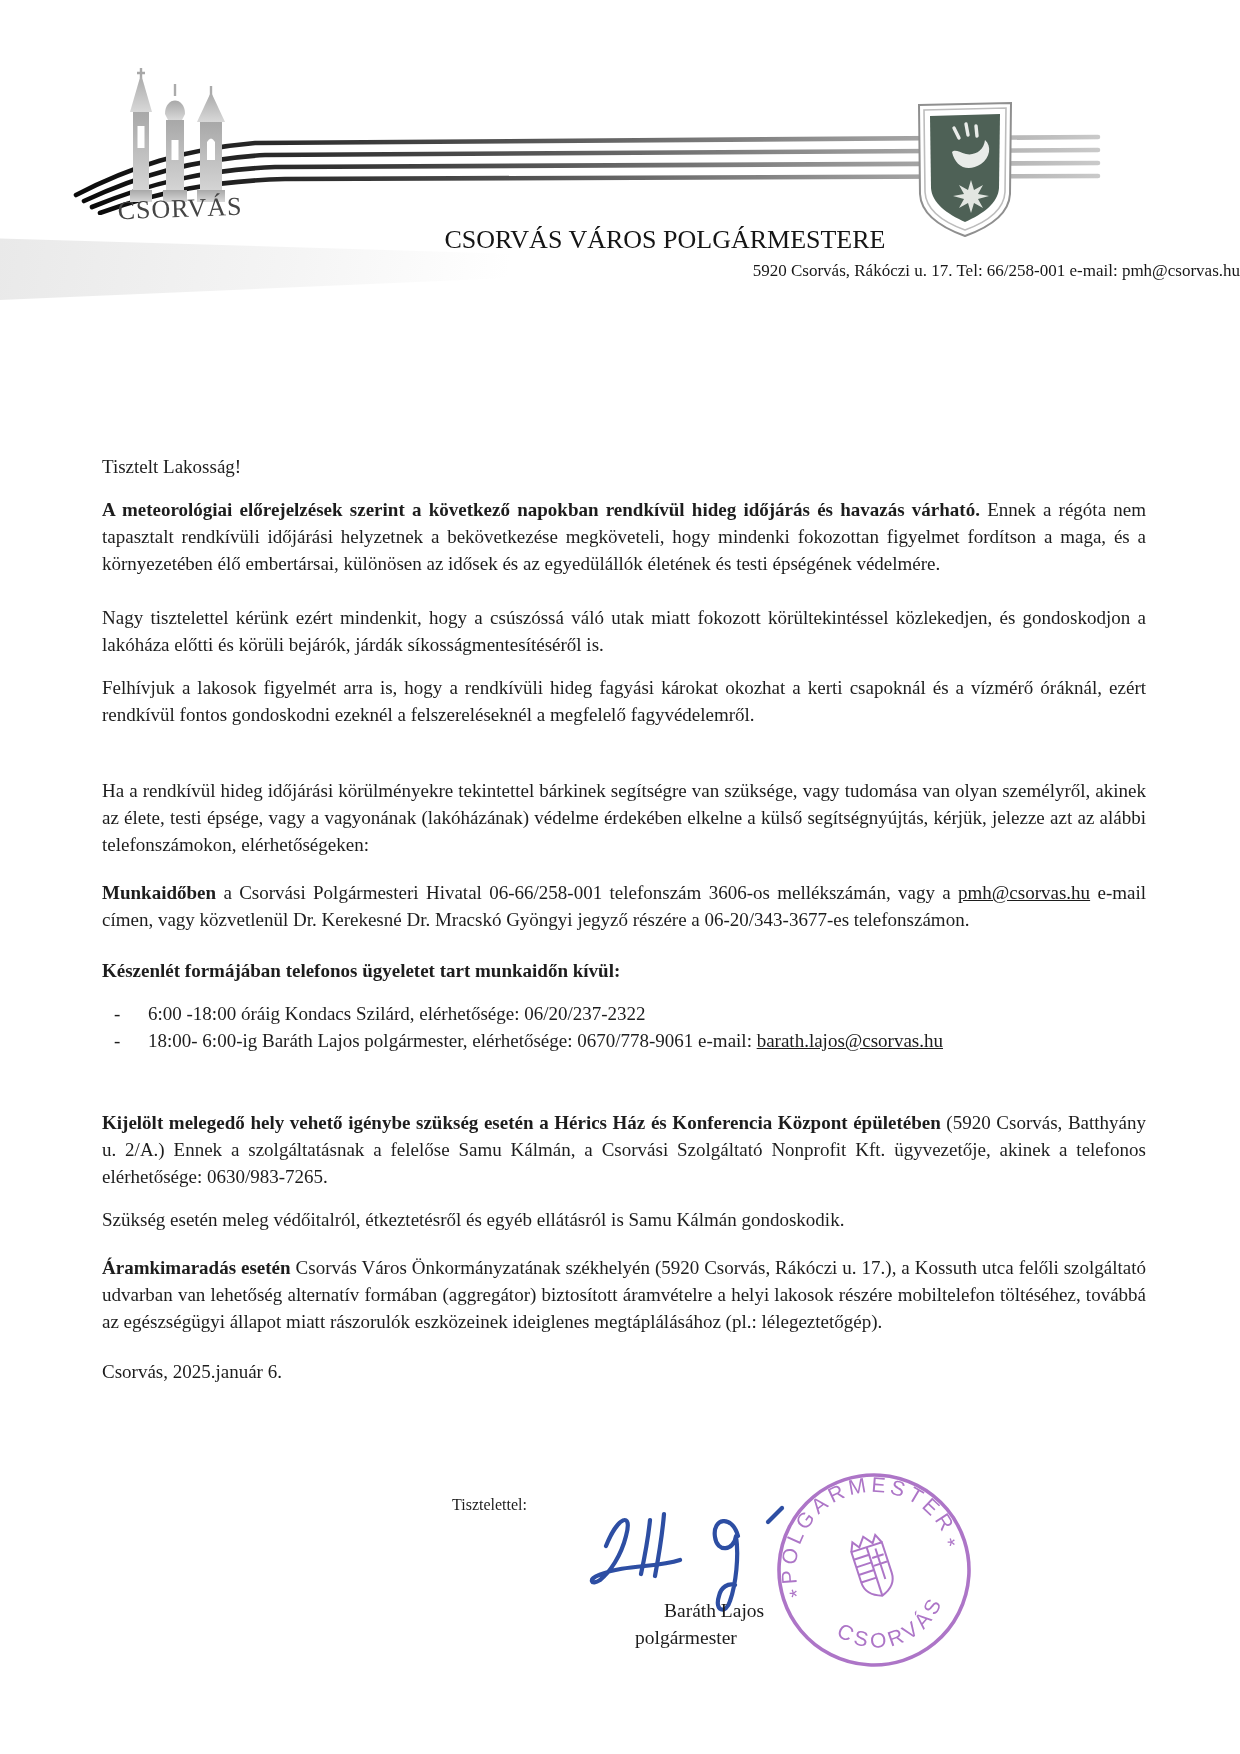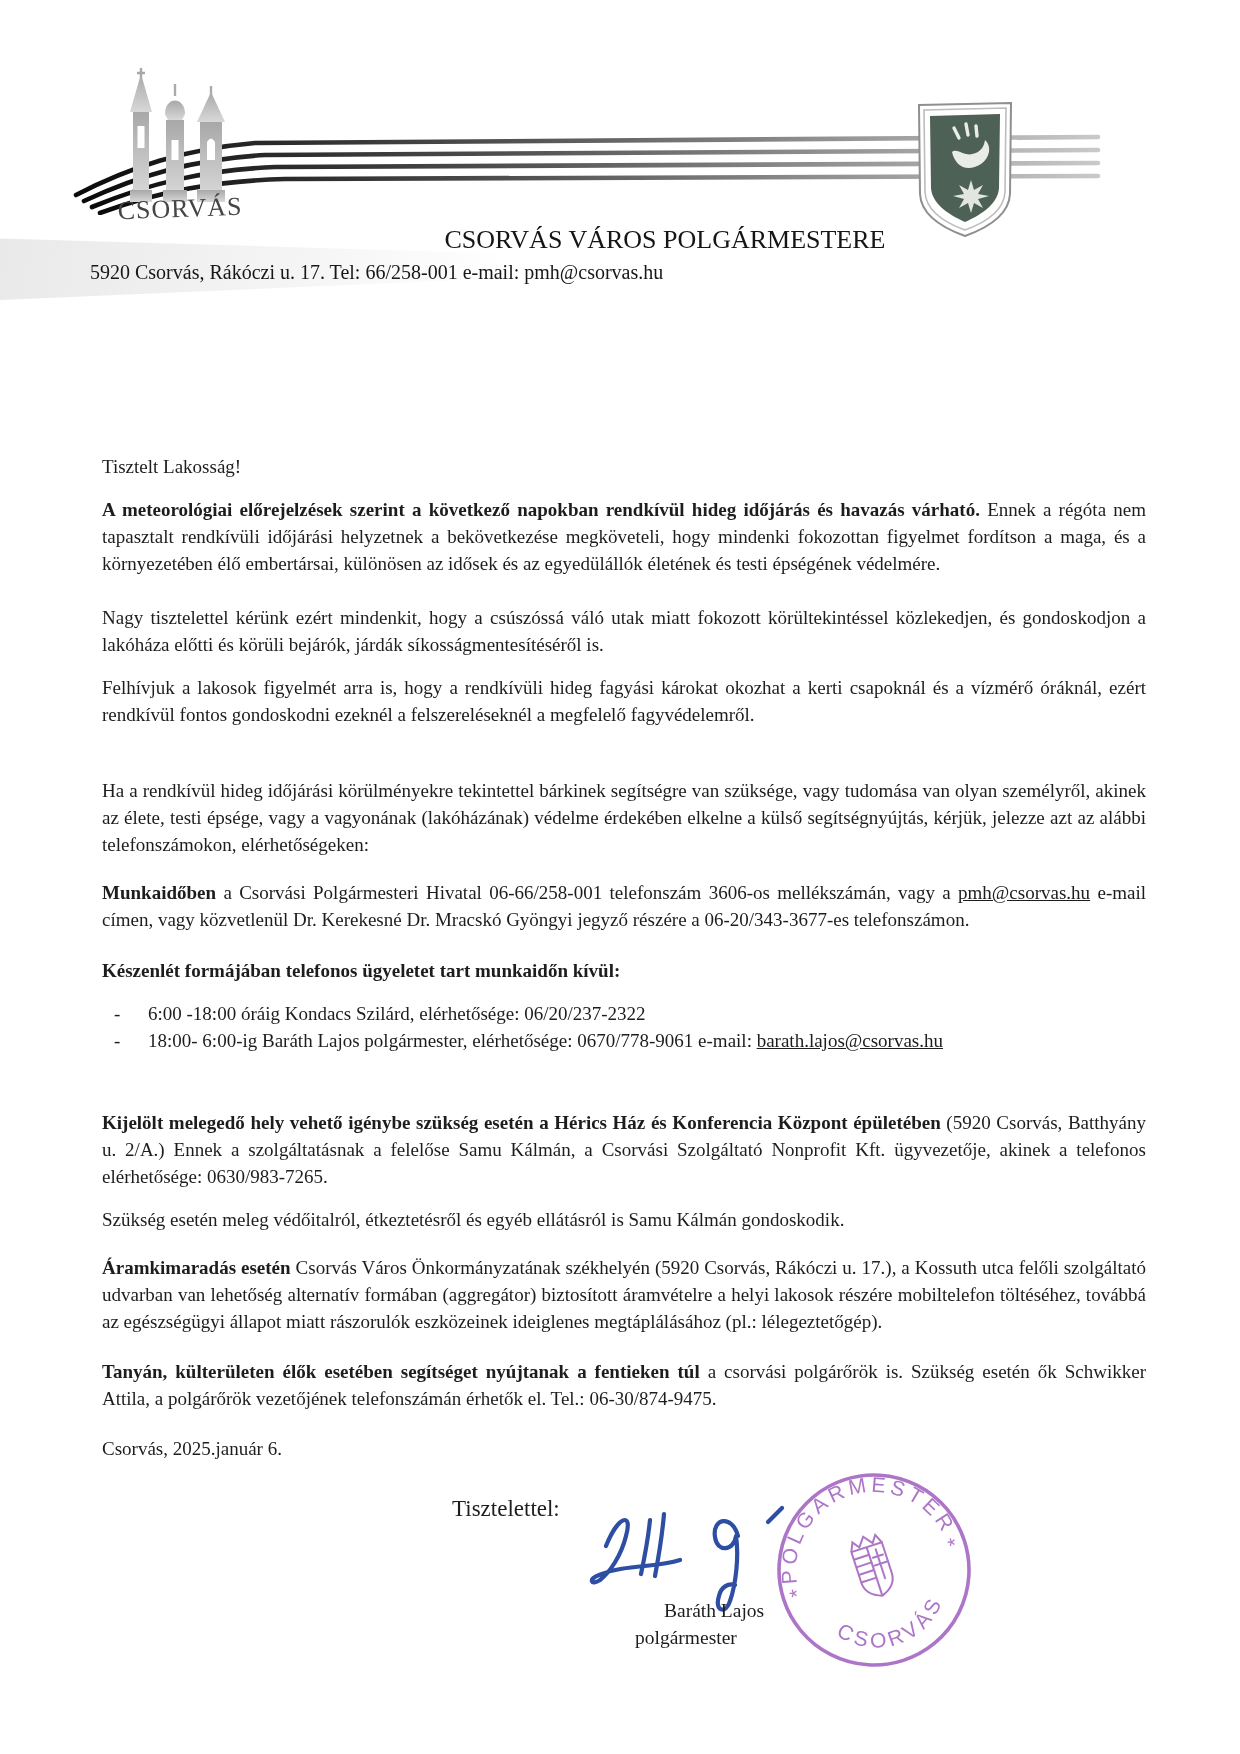--- a/index.html
+++ b/index.html
@@ -20,22 +20,22 @@
   .logo-word {
     position:absolute; left:108px; top:194px; width:144px; text-align:center;
     font-size:26px; letter-spacing:1px; color:#454545; transform:rotate(-2deg);
   }
   .crest-svg { position:absolute; left:914px; top:98px; width:102px; height:142px; }
   .office-title {
     position:absolute; left:90px; right:0; top:225px; text-align:center;
     font-size:26px; color:#151515; white-space:nowrap;
   }
   .office-address {
-    position:absolute; left:90px; right:0; top:261px; text-align:left;
-    font-size:20px; color:#171717; white-space:nowrap;
+    position:absolute; left:90px; right:0; top:261px; text-align:right;
+    font-size:17px; color:#171717; white-space:nowrap;
   }
   
   .content {
     position:absolute; left:86px; width:1076px; top:437px;
     font-size:19px; line-height:27px; text-align:justify;
   }
   .content p { margin:16px; }
   .b { font-weight:bold; }
   .salutation { margin-bottom:12px !important; text-align:left; }
   .mb-weather { margin-bottom:27px !important; }
@@ -44,21 +44,21 @@
   .mb-work    { margin-bottom:24px !important; }
   .mb-standby { margin-bottom:55px !important; }
   .mb-warm    { margin-bottom:21px !important; }
   .mb-power   { margin-bottom:23px !important; }
   .mb-farm    { margin-bottom:23px !important; }
   .tick-item { display:flex; text-align:left; }
   .tick-dash { width:34px; padding-left:28px; flex:none; }
   .email { color:inherit; text-decoration:underline; cursor:pointer; }
   .date-line { text-align:left; }
   
-  .closing     { position:absolute; left:452px; top:1496px; font-size:23px; }
+  .closing     { position:absolute; left:452px; top:1496px; font-size:16px; }
   .sig-svg     { position:absolute; left:570px; top:1498px; width:235px; height:155px; }
   .signer-name { position:absolute; left:664px; top:1600px; font-size:19.5px; }
   .signer-role { position:absolute; left:635px; top:1627px; font-size:19.5px; }
   .stamp-svg   { position:absolute; left:770px; top:1466px; width:208px; height:208px; opacity:.88; }
   .stamp-text  { font-family:"Liberation Sans", sans-serif; font-size:21px; letter-spacing:4px;
                  fill:#a263c0; font-weight:500; }
 </style>
 </head>
 <body>
 
@@ -156,21 +156,20 @@
       </div>
     </div>
 
     <div class="mb-warm">
       <p><span class="b">Kijelölt melegedő hely vehető igénybe szükség esetén a Hérics Ház és Konferencia Központ épületében</span><span> (5920 Csorvás, Batthyány u. 2/A.) Ennek a szolgáltatásnak a felelőse Samu Kálmán, a Csorvási Szolgáltató Nonprofit Kft. ügyvezetője, akinek a telefonos elérhetősége: 0630/983-7265.</span></p>
       <p>Szükség esetén meleg védőitalról, étkeztetésről és egyéb ellátásról is Samu Kálmán gondoskodik.</p>
     </div>
 
     <p class="mb-power"><span class="b">Áramkimaradás esetén</span><span> Csorvás Város Önkormányzatának székhelyén (5920 Csorvás, Rákóczi u. 17.), a Kossuth utca felőli szolgáltató udvarban van lehetőség alternatív formában (aggregátor) biztosított áramvételre a helyi lakosok részére mobiltelefon töltéséhez, továbbá az egészségügyi állapot miatt rászorulók eszközeinek ideiglenes megtáplálásához (pl.: lélegeztetőgép).</span></p>
 
-    <p class="mb-farm"><span class="b">Tanyán, külterületen élők esetében segítséget nyújtanak a fentieken túl</span><span> a csorvási polgárőrök is. Szükség esetén ők Schwikker Attila, a polgárőrök vezetőjének telefonszámán érhetők el. Tel.: 06-30/874-9475.</span></p>
 
     <p class="date-line">Csorvás, 2025.január 6.</p>
   </div>
 
   <div class="closing">Tisztelettel:</div>
 
   <svg class="sig-svg" viewBox="0 0 235 155">
     <g fill="none" stroke="#2d4ea3" stroke-width="4.2" stroke-linecap="round" stroke-linejoin="round">
       <path d="M36,48 C48,18 63,13 56,38 C51,58 40,74 30,82 C21,88 18,81 29,77 C56,66 86,70 110,62"></path>
       <path d="M80,22 C78,42 74,62 71,76"></path>

